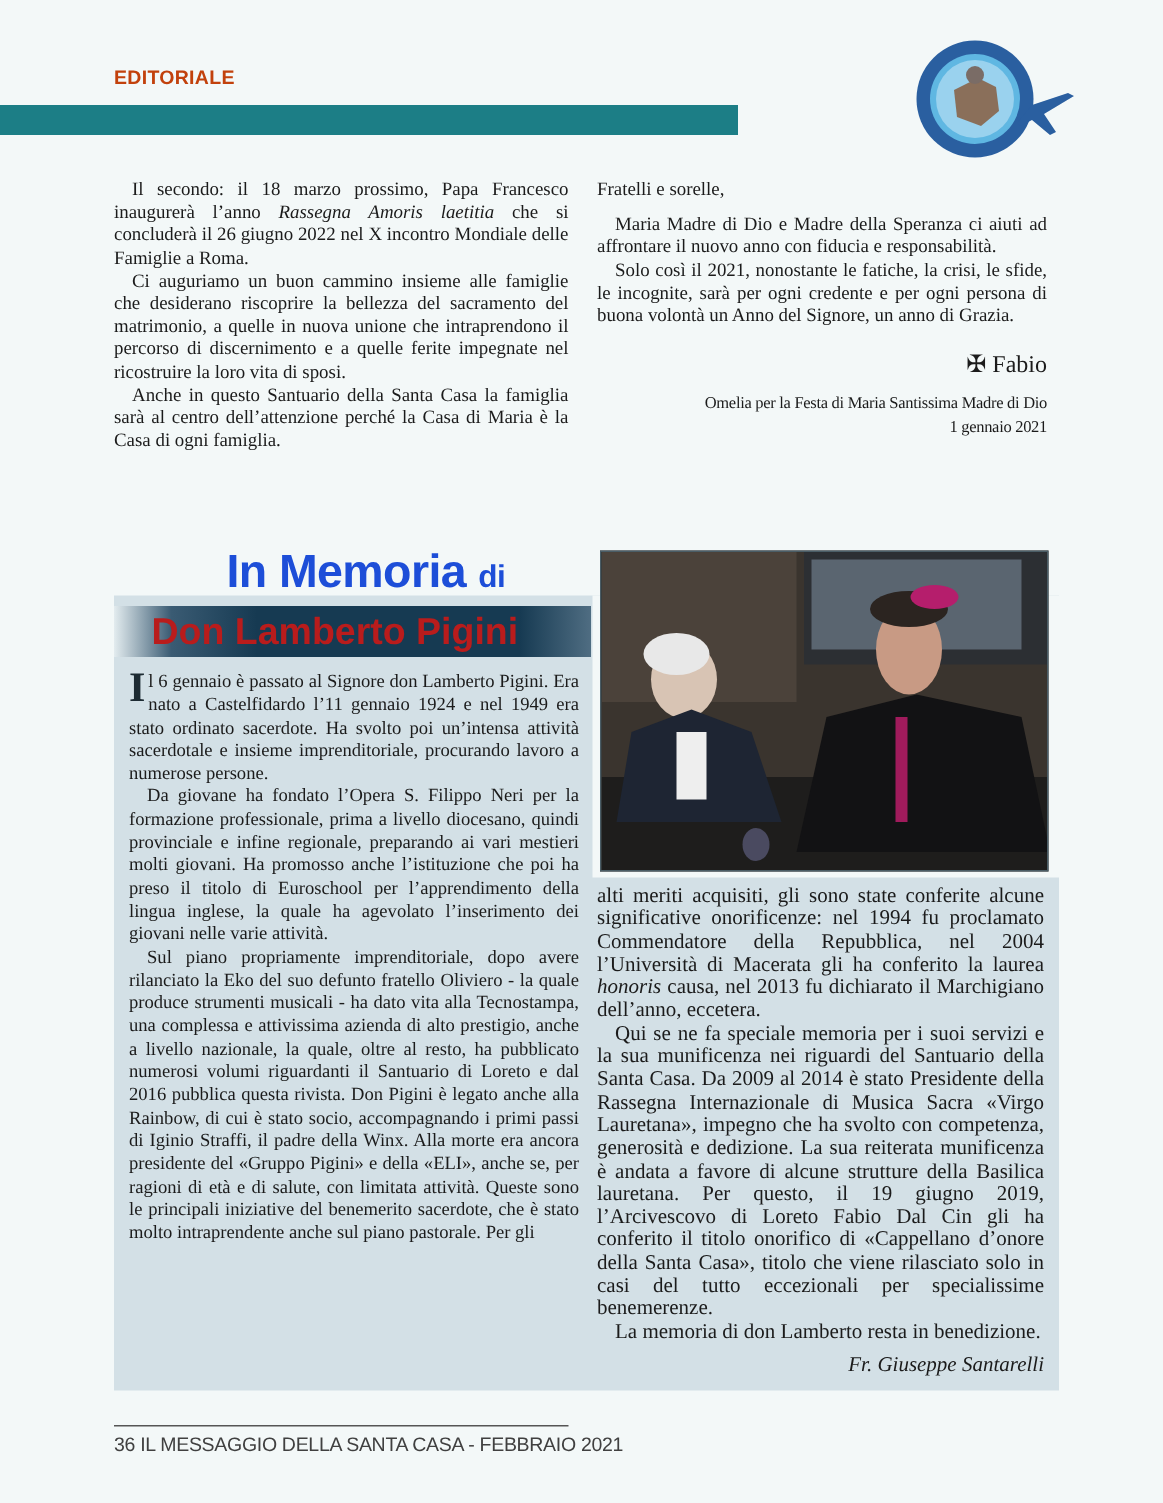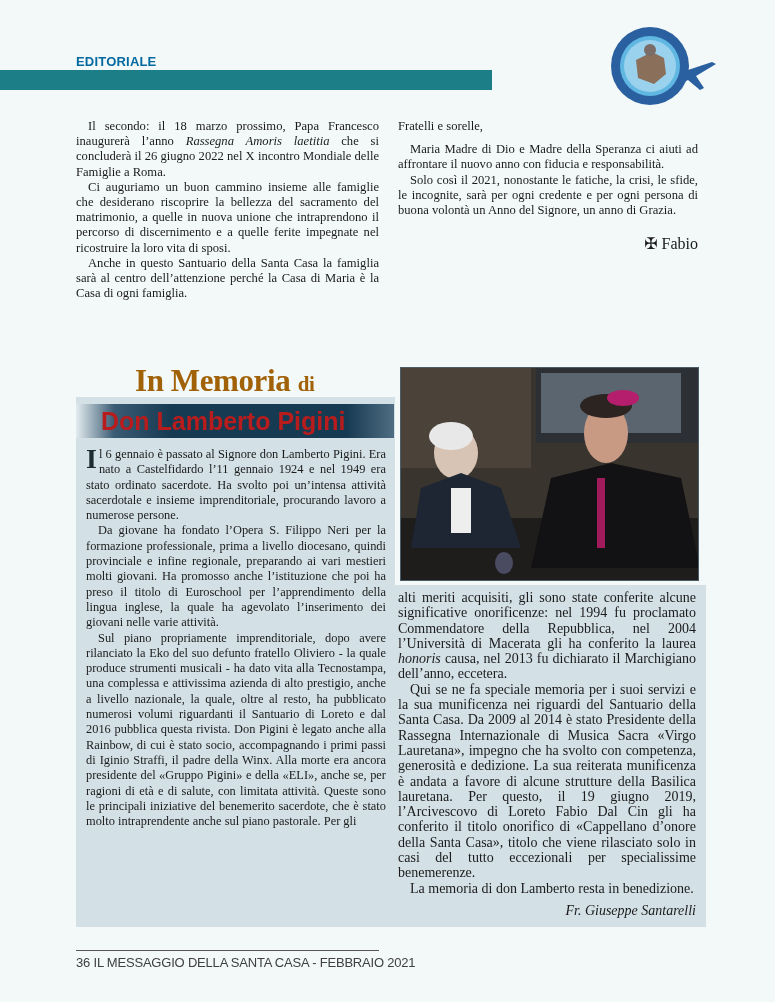--- a/index.html
+++ b/index.html
@@ -1,33 +1,33 @@
 <!DOCTYPE html>
 <html><head>
 <meta charset="utf-8">
 <style>
   * { margin:0; padding:0; box-sizing:border-box; }
   html, body { width:775px; height:1002px; background:#f3f8f8; overflow:hidden; }
   body { position:relative; font-family:"DejaVu Serif", serif; color:#1b1b1b; }
 
-  .section-label { position:absolute; left:76px; top:54px; font-family:"Liberation Sans", sans-serif; font-weight:bold; font-size:13px; color:#0369a1; letter-spacing:0.2px; }
+  .section-label { position:absolute; left:76px; top:44px; font-family:"Liberation Sans", sans-serif; font-weight:bold; font-size:13px; color:#c2410c; letter-spacing:0.2px; }
   .teal-bar { position:absolute; left:0; top:70px; width:492px; height:20px; background:#1c7e86; }
 
   .logo { position:absolute; left:608px; top:24px; width:112px; height:84px; }
 
   .col { position:absolute; font-size:12.6px; line-height:15.2px; text-align:justify; font-family:"Liberation Serif", serif; }
   .col p { text-indent:12px; }
   .col p.noindent { text-indent:0; }
   .col-left-top { left:76px; top:119px; width:303px; }
   .col-right-top { left:398px; top:119px; width:300px; }
   .col-right-top p.gap { margin-top:8px; }
   .sig { text-align:right; margin-top:18px; font-size:16px; }
   .omelia { text-align:right; font-size:11px; line-height:16px; margin-top:10px; letter-spacing:-0.2px; }
 
-  .title-line1 { position:absolute; left:135px; top:363px; font-family:Liberation Serif, serif; font-weight:bold; font-size:31px; color:#a16207; letter-spacing:-0.4px; }
+  .title-line1 { position:absolute; left:151px; top:363px; font-family:Liberation Sans, sans-serif; font-weight:bold; font-size:31px; color:#1d4ed8; letter-spacing:-0.4px; }
   .title-line1 .di { font-size:21px; }
   .title-bar { position:absolute; left:76px; top:404px; width:318px; height:34px;
     background:linear-gradient(90deg, #e3ecef 0%, #3a5b73 12%, #163a52 30%, #163a52 85%, #4f6d82 100%); }
   .title-line2 { position:absolute; left:101px; top:404px; font-family:"Liberation Sans", sans-serif; font-weight:bold; font-size:25px; line-height:34px; color:#b91c1c; letter-spacing:0px; }
 
   .memoria-box { position:absolute; left:76px; top:397px; width:630px; height:530px; background:#d3e0e6; }
   .memoria-box-cut { position:absolute; left:395px; top:397px; width:311px; height:188px; background:#f3f8f8; }
 
   .photo { position:absolute; left:400px; top:367px; width:299px; height:214px; overflow:hidden; background:#2b2621; border:1px solid #4a5d66; }
 
@@ -60,20 +60,24 @@
   <p><span>Il secondo: il 18 marzo prossimo, Papa Francesco inaugurerà l’anno </span><i>Rassegna Amoris laetitia</i><span> che si concluderà il 26 giugno 2022 nel X incontro Mondiale delle Famiglie a Roma.</span></p>
   <p>Ci auguriamo un buon cammino insieme alle famiglie che desiderano riscoprire la bellezza del sacramento del matrimonio, a quelle in nuova unione che intraprendono il percorso di discernimento e a quelle ferite impegnate nel ricostruire la loro vita di sposi.</p>
   <p>Anche in questo Santuario della Santa Casa la famiglia sarà al centro dell’attenzione perché la Casa di Maria è la Casa di ogni famiglia.</p>
 </div>
 
 <div class="col col-right-top">
   <p class="noindent">Fratelli e sorelle,</p>
   <p class="gap">Maria Madre di Dio e Madre della Speranza ci aiuti ad affrontare il nuovo anno con fiducia e responsabilità.</p>
   <p>Solo così il 2021, nonostante le fatiche, la crisi, le sfide, le incognite, sarà per ogni credente e per ogni persona di buona volontà un Anno del Signore, un anno di Grazia.</p>
   <div class="sig">✠ Fabio</div>
+  <div class="omelia">
+    <div>Omelia per la Festa di Maria Santissima Madre di Dio</div>
+    <div>1 gennaio 2021</div>
+  </div>
 </div>
 
 <div class="memoria-box"></div>
 <div class="memoria-box-cut"></div>
 
 <div class="title-line1"><span>In Memoria </span><span class="di">di</span></div>
 <div class="title-bar"></div>
 <div class="title-line2">Don Lamberto Pigini</div>
 
 <div class="photo">

